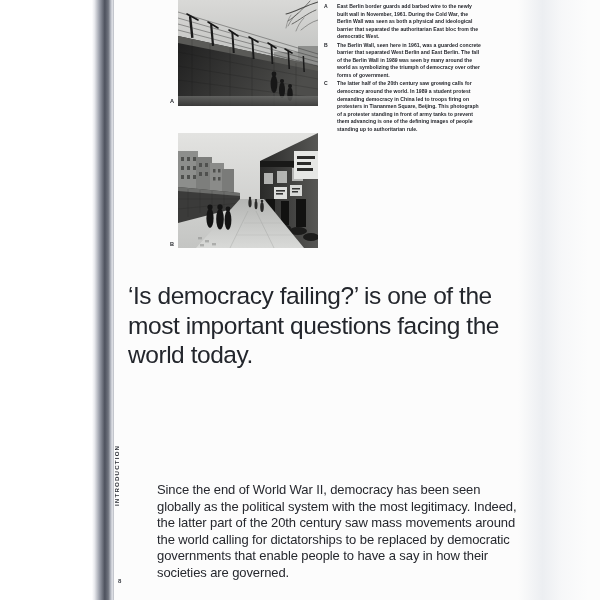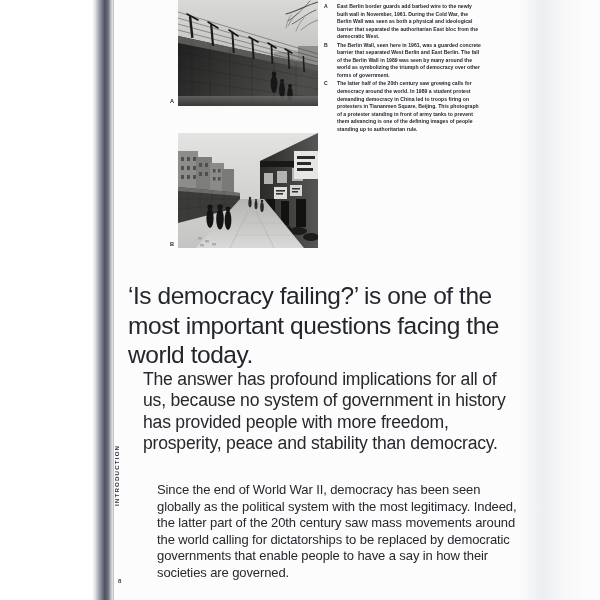--- a/index.html
+++ b/index.html
@@ -415,19 +415,18 @@
       <div class="caption-key">B</div>
       <div class="caption-text">The Berlin Wall, seen here in 1961, was a guarded concrete barrier that separated West Berlin and East Berlin. The fall of the Berlin Wall in 1989 was seen by many around the world as symbolizing the triumph of democracy over other forms of government.</div>
     </div>
     <div class="caption-row">
       <div class="caption-key">C</div>
       <div class="caption-text">The latter half of the 20th century saw growing calls for democracy around the world. In 1989 a student protest demanding democracy in China led to troops firing on protesters in Tiananmen Square, Beijing. This photograph of a protester standing in front of army tanks to prevent them advancing is one of the defining images of people standing up to authoritarian rule.</div>
     </div>
   </div>
 
   <div class="headline">‘Is democracy failing?’ is one of the most important questions facing the world today.</div>
-  <div class="para-2">The answer has profound implications for all of us, because no system of government in history has provided people with more freedom, prosperity, peace and stability than democracy.</div>
   <div class="para-3">Since the end of World War II, democracy has been seen globally as the political system with the most legitimacy. Indeed, the latter part of the 20th century saw mass movements around the world calling for dictatorships to be replaced by democratic governments that enable people to have a say in how their societies are governed.</div>
 
   <div class="vertical-label">INTRODUCTION</div>
   <div class="folio">8</div>
 
 </div>
 
 </body></html>

